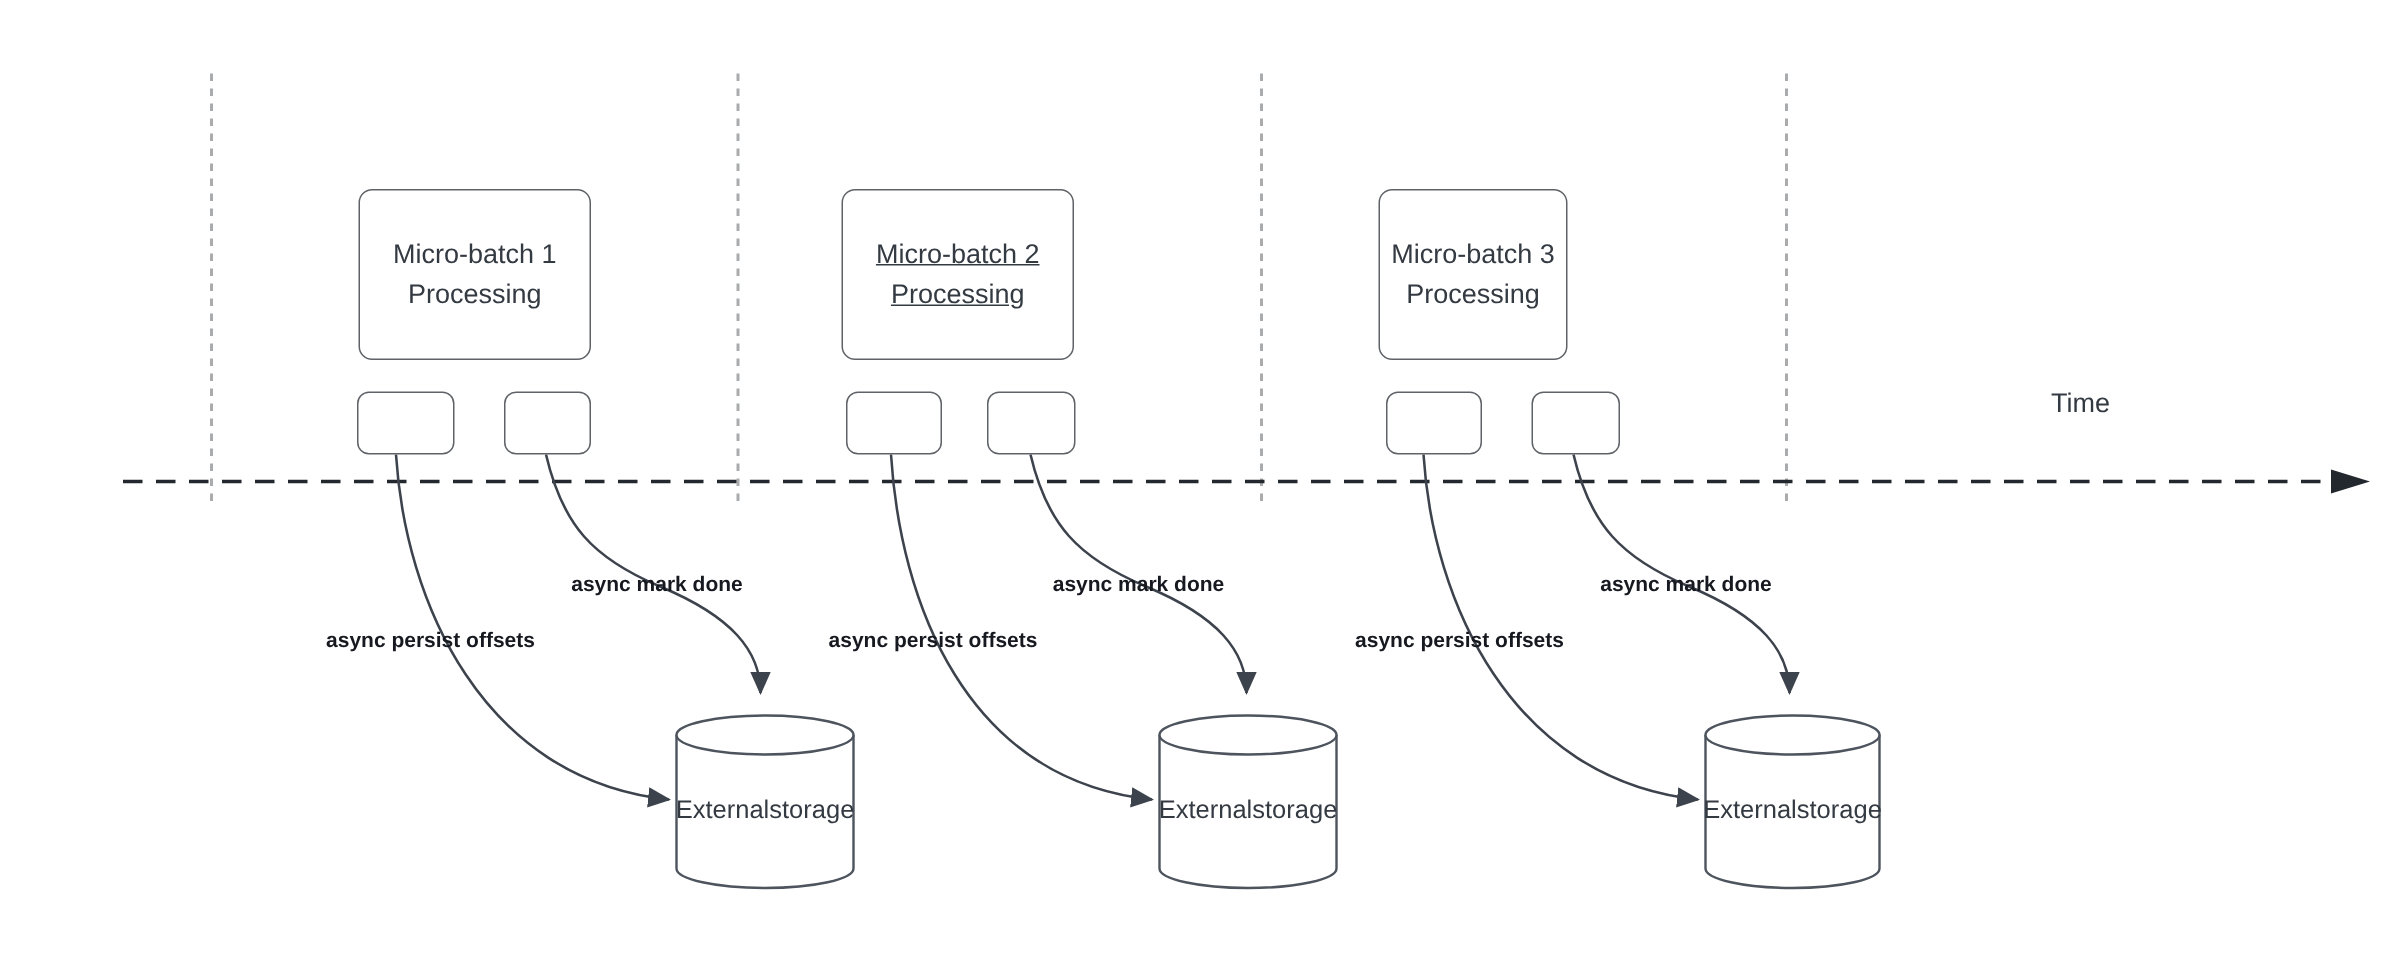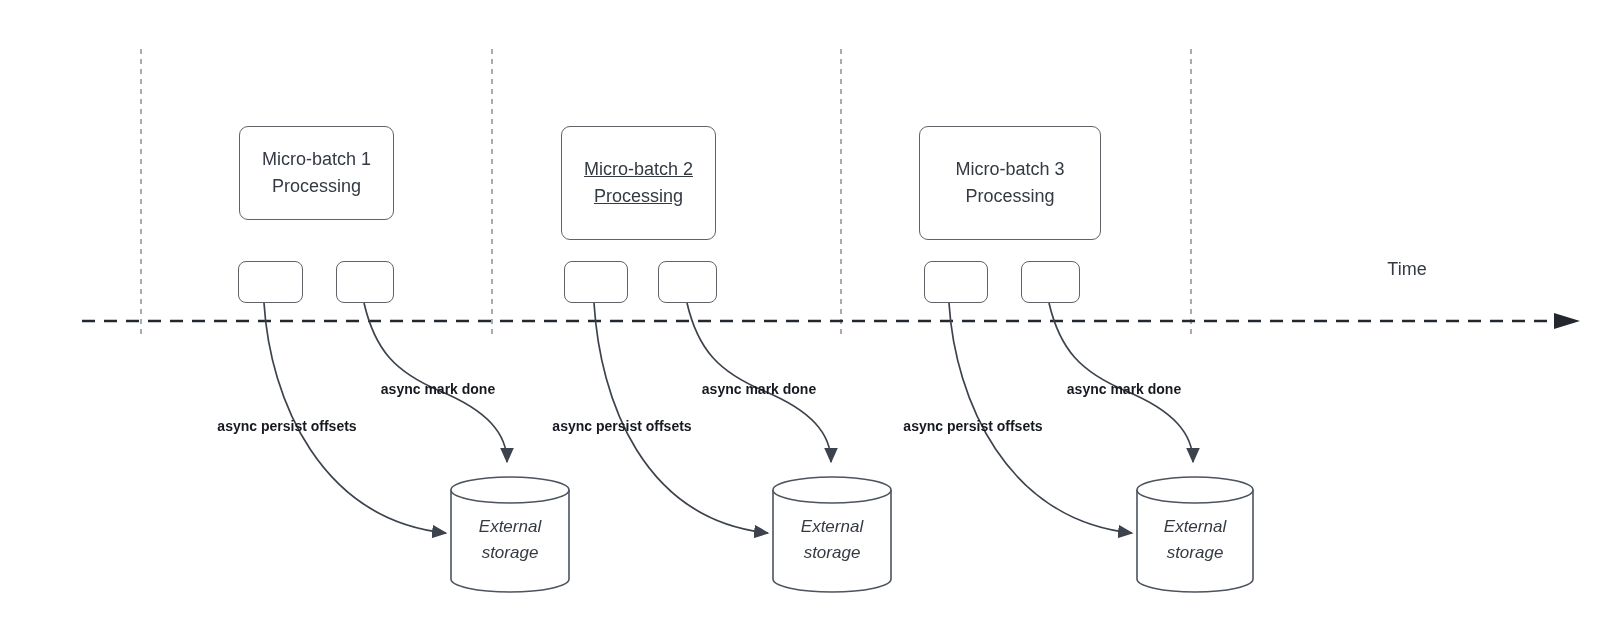--- a/index.html
+++ b/index.html
@@ -47,33 +47,31 @@
   }
   .lbl{
     position:absolute;
     transform:translate(-50%,-50%);
     font-size:14px;font-weight:bold;
     color:var(--label-text);
     white-space:nowrap;
   }
   .cyl-text{
     position:absolute;
-    display:flex;flex-direction:column;align-items:center;justify-content:center;
+    display:flex;flex-direction:row;align-items:center;justify-content:center;
     color:var(--node-text);
     font-size:17px;line-height:26px;
     text-align:left;
-    font-style:italic;
   }
   .time-lbl{
     position:absolute;
     transform:translate(-50%,-50%);
     font-size:18px;
     color:var(--node-text);
     white-space:nowrap;
-    margin-left:20px;
   }
 </style>
 </head>
 <body>
 
 <div class="canvas">
 
   <svg class="layer" width="1600" height="642" viewBox="0 0 1600 642">
     <defs>
       <marker id="ah" orient="auto" markerWidth="11" markerHeight="9" refX="8.2" refY="4">
@@ -105,21 +103,21 @@
     <path class="flow" marker-end="url(#ah)" d="M264,303 C270,400 321,520 446,533"></path>
     <path class="flow" marker-end="url(#ah)" d="M364,303 C375,350 395,372 440,391 C488,411 507,434 507,462"></path>
 
     <path class="flow" marker-end="url(#ah)" d="M594,303 C600,400 643,520 768,533"></path>
     <path class="flow" marker-end="url(#ah)" d="M687,303 C698,350 719,372 764,391 C812,411 831,434 831,462"></path>
 
     <path class="flow" marker-end="url(#ah)" d="M949,303 C955,400 1007,520 1132,533"></path>
     <path class="flow" marker-end="url(#ah)" d="M1049,303 C1060,350 1081,372 1126,391 C1174,411 1193,434 1193,462"></path>
   </svg>
 
-  <div class="node" style="left:239px;top:126px;width:155px;height:94px;">
+  <div class="node" style="left:239px;top:126px;width:155px;height:114px;">
     <span>Micro-batch 1</span>
     <span>Processing</span>
   </div>
   <div class="chip" style="left:238px;top:261px;width:65px;height:42px;"></div>
   <div class="chip" style="left:336px;top:261px;width:58px;height:42px;"></div>
   <div class="lbl" style="left:287px;top:426px;">async persist offsets</div>
   <div class="lbl" style="left:438px;top:389px;">async mark done</div>
   <div class="cyl-text" style="left:451px;top:505px;width:118px;height:70px;">
     <span>External</span>
     <span>storage</span>
@@ -131,21 +129,21 @@
   </div>
   <div class="chip" style="left:564px;top:261px;width:64px;height:42px;"></div>
   <div class="chip" style="left:658px;top:261px;width:59px;height:42px;"></div>
   <div class="lbl" style="left:622px;top:426px;">async persist offsets</div>
   <div class="lbl" style="left:759px;top:389px;">async mark done</div>
   <div class="cyl-text" style="left:773px;top:505px;width:118px;height:70px;">
     <span>External</span>
     <span>storage</span>
   </div>
 
-  <div class="node" style="left:919px;top:126px;width:182px;height:114px;">
+  <div class="node" style="left:919px;top:126px;width:126px;height:114px;">
     <span>Micro-batch 3</span>
     <span>Processing</span>
   </div>
   <div class="chip" style="left:924px;top:261px;width:64px;height:42px;"></div>
   <div class="chip" style="left:1021px;top:261px;width:59px;height:42px;"></div>
   <div class="lbl" style="left:973px;top:426px;">async persist offsets</div>
   <div class="lbl" style="left:1124px;top:389px;">async mark done</div>
   <div class="cyl-text" style="left:1137px;top:505px;width:116px;height:70px;">
     <span>External</span>
     <span>storage</span>

